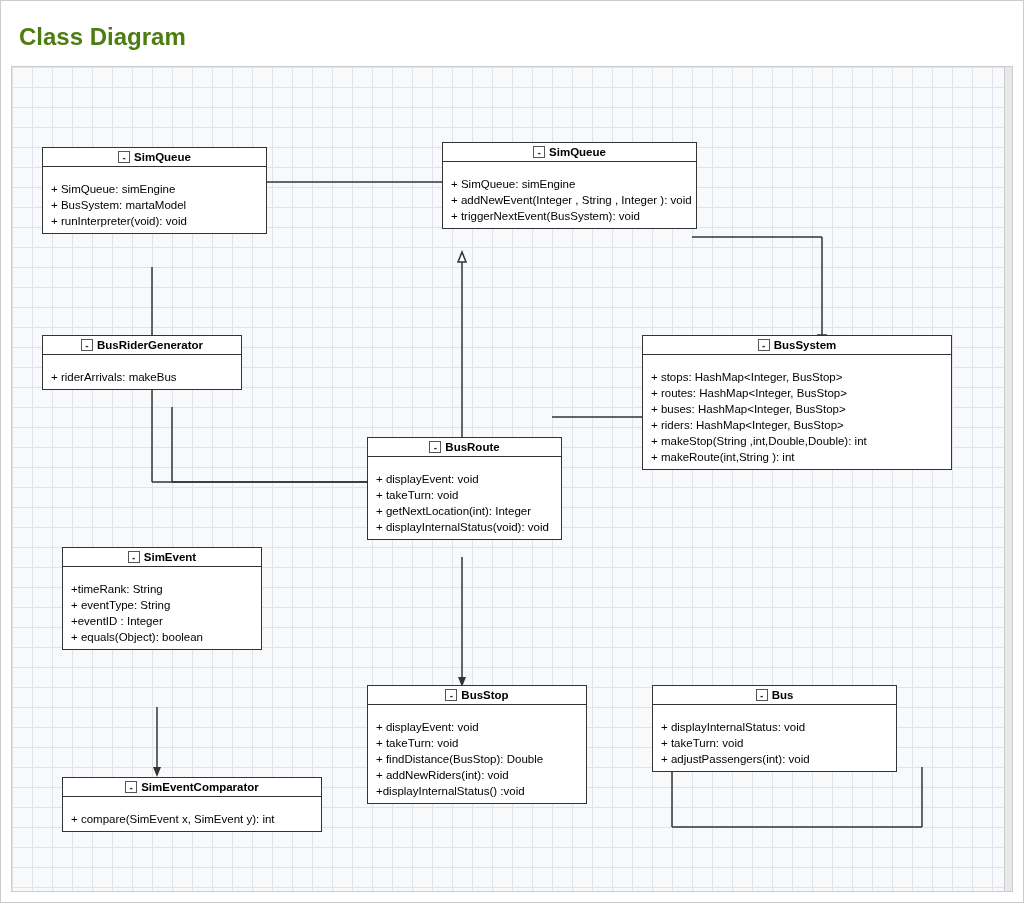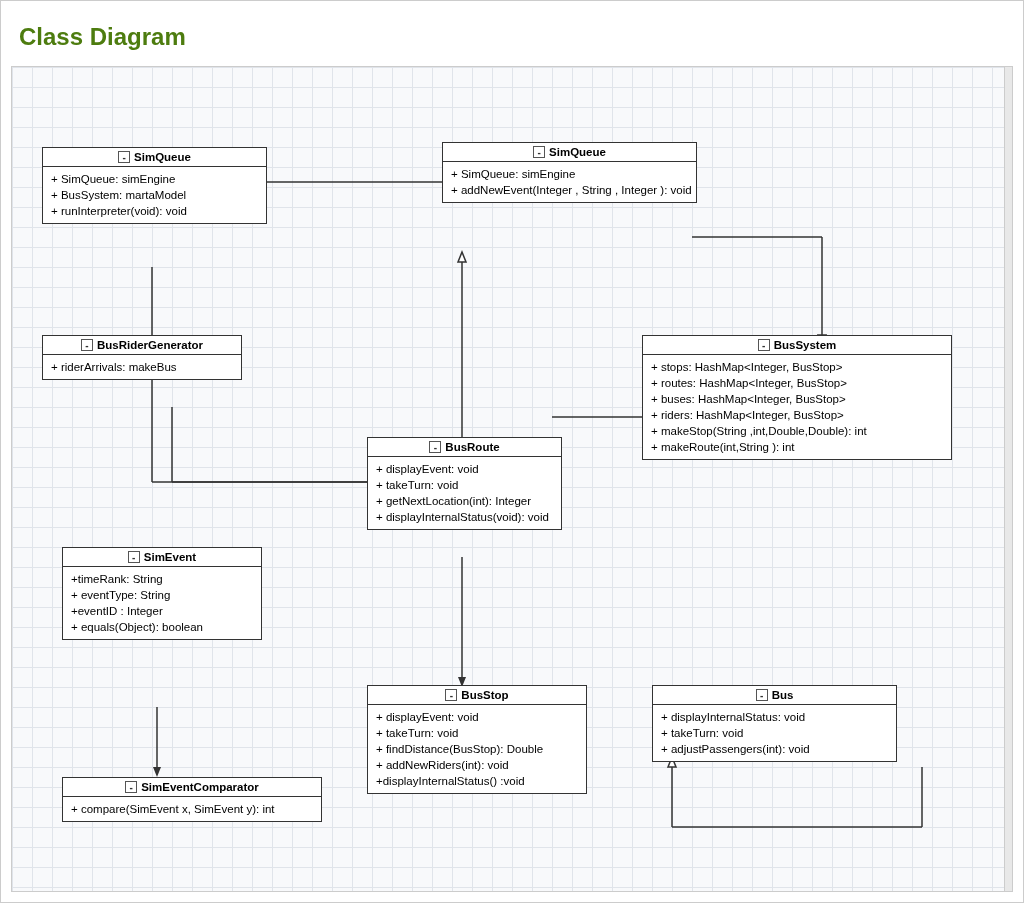--- a/index.html
+++ b/index.html
@@ -64,20 +64,21 @@
       display: inline-flex;
       align-items: center;
       justify-content: center;
       font-size: 10px;
       font-weight: bold;
       color: #333;
       flex-shrink: 0;
     }
     .uml-body {
       padding: 4px 8px;
+      margin-top: 10px;
     }
     .uml-body div {
       padding: 2px 0;
       white-space: nowrap;
     }
     
     .arrows-svg {
       position: absolute;
       top: 0;
       left: 0;
@@ -150,20 +151,21 @@
     </div>
 
     <div class="uml-box" style="left:430px; top:75px; width:255px;">
       <div class="uml-header">
         <span class="minus-icon">-</span>
         <span>SimQueue</span>
       </div>
       <div class="uml-body">
         <div>+ SimQueue: simEngine</div>
         <div>+ addNewEvent(Integer , String , Integer ): void</div>
+        <div>+ triggerNextEvent(BusSystem): void</div>
       </div>
     </div>
 
     <div class="uml-box" style="left:30px; top:268px; width:200px;">
       <div class="uml-header">
         <span class="minus-icon">-</span>
         <span>BusRiderGenerator</span>
       </div>
       <div class="uml-body">
         <div>+ riderArrivals: makeBus</div>

